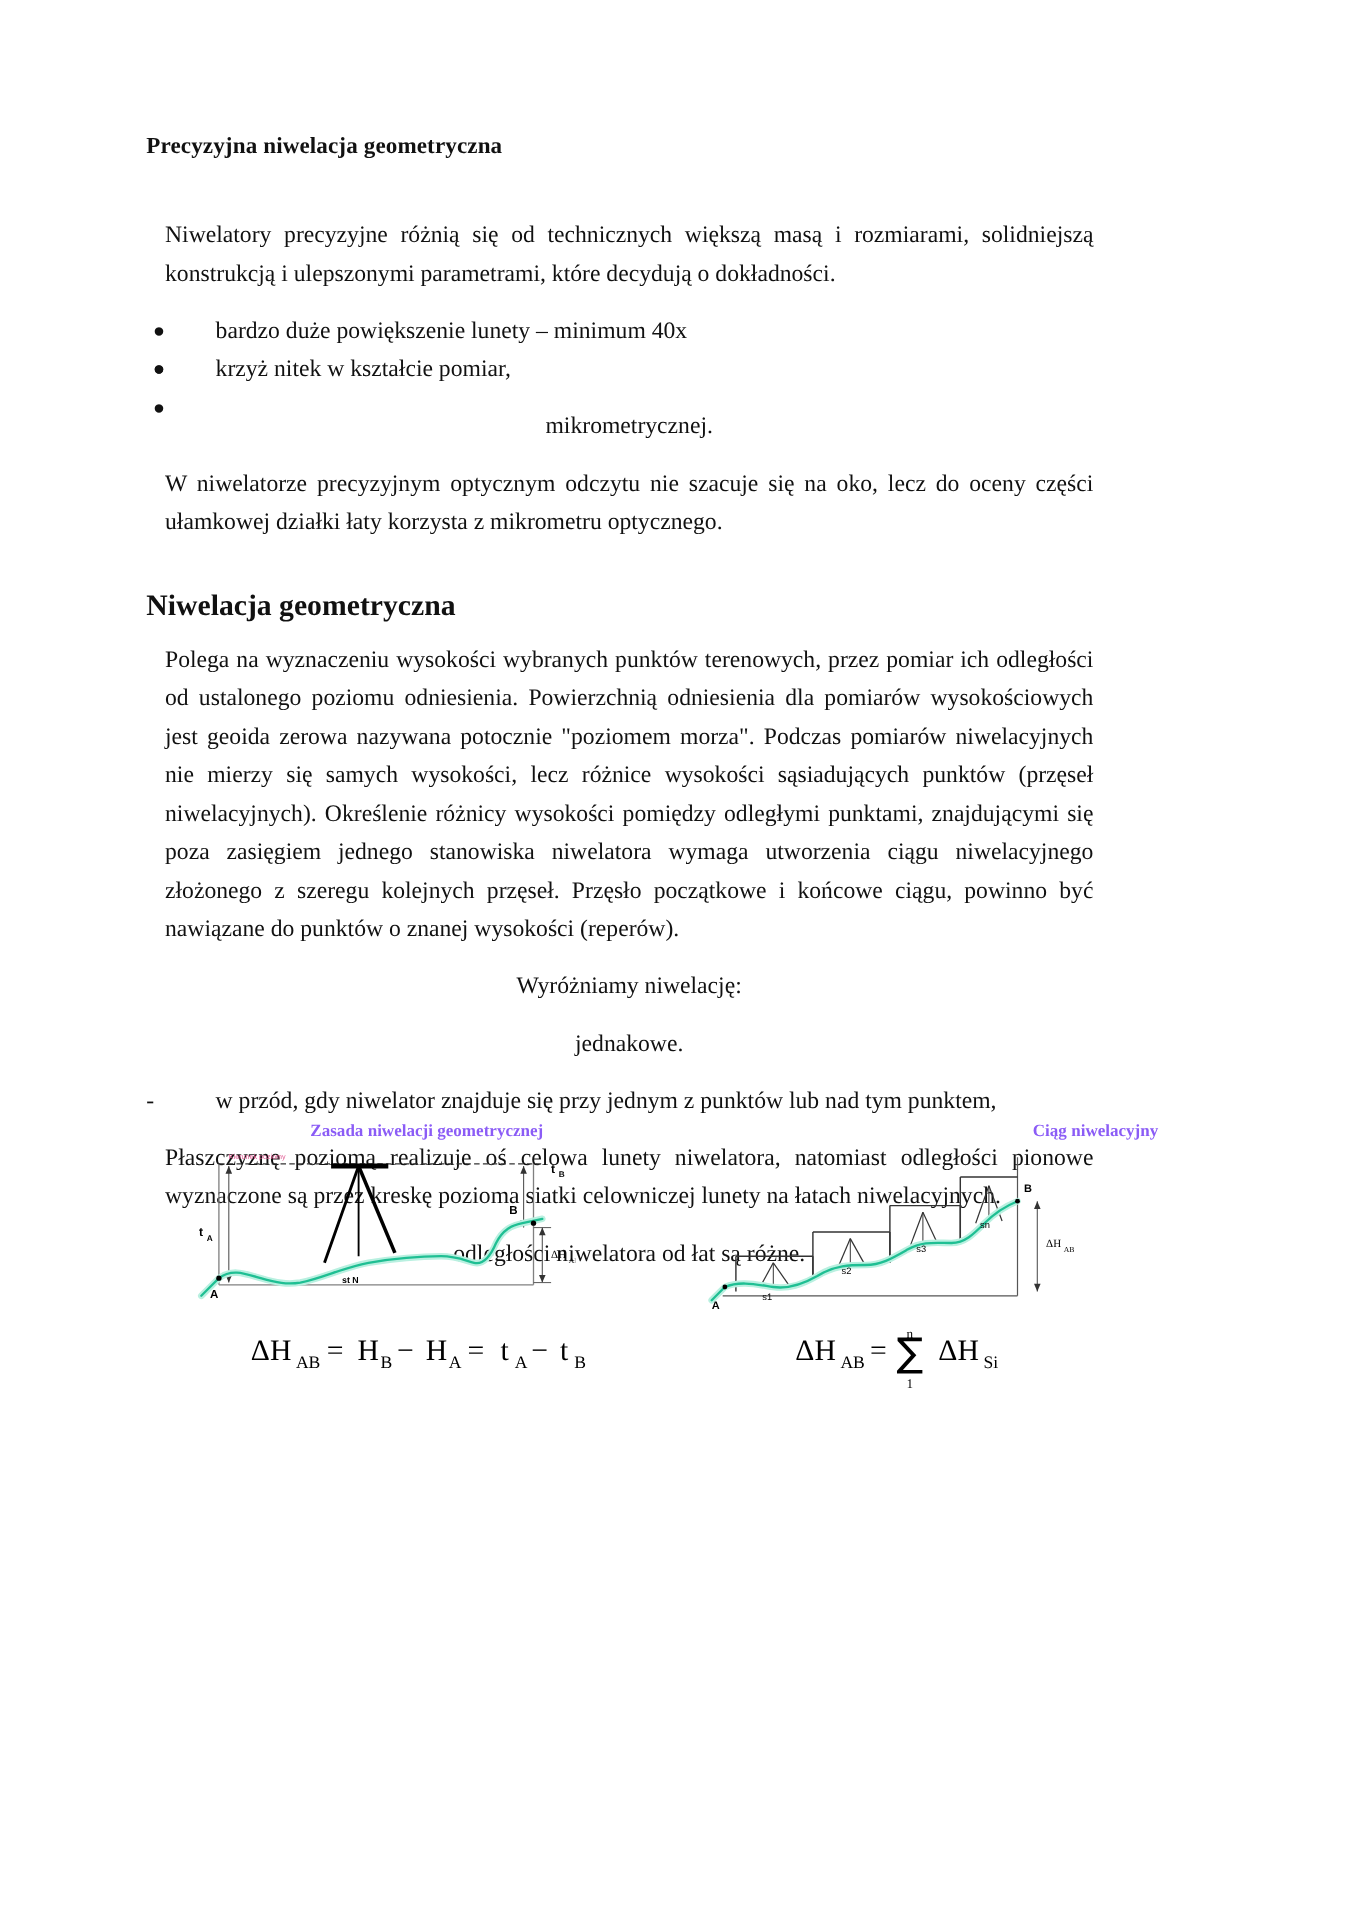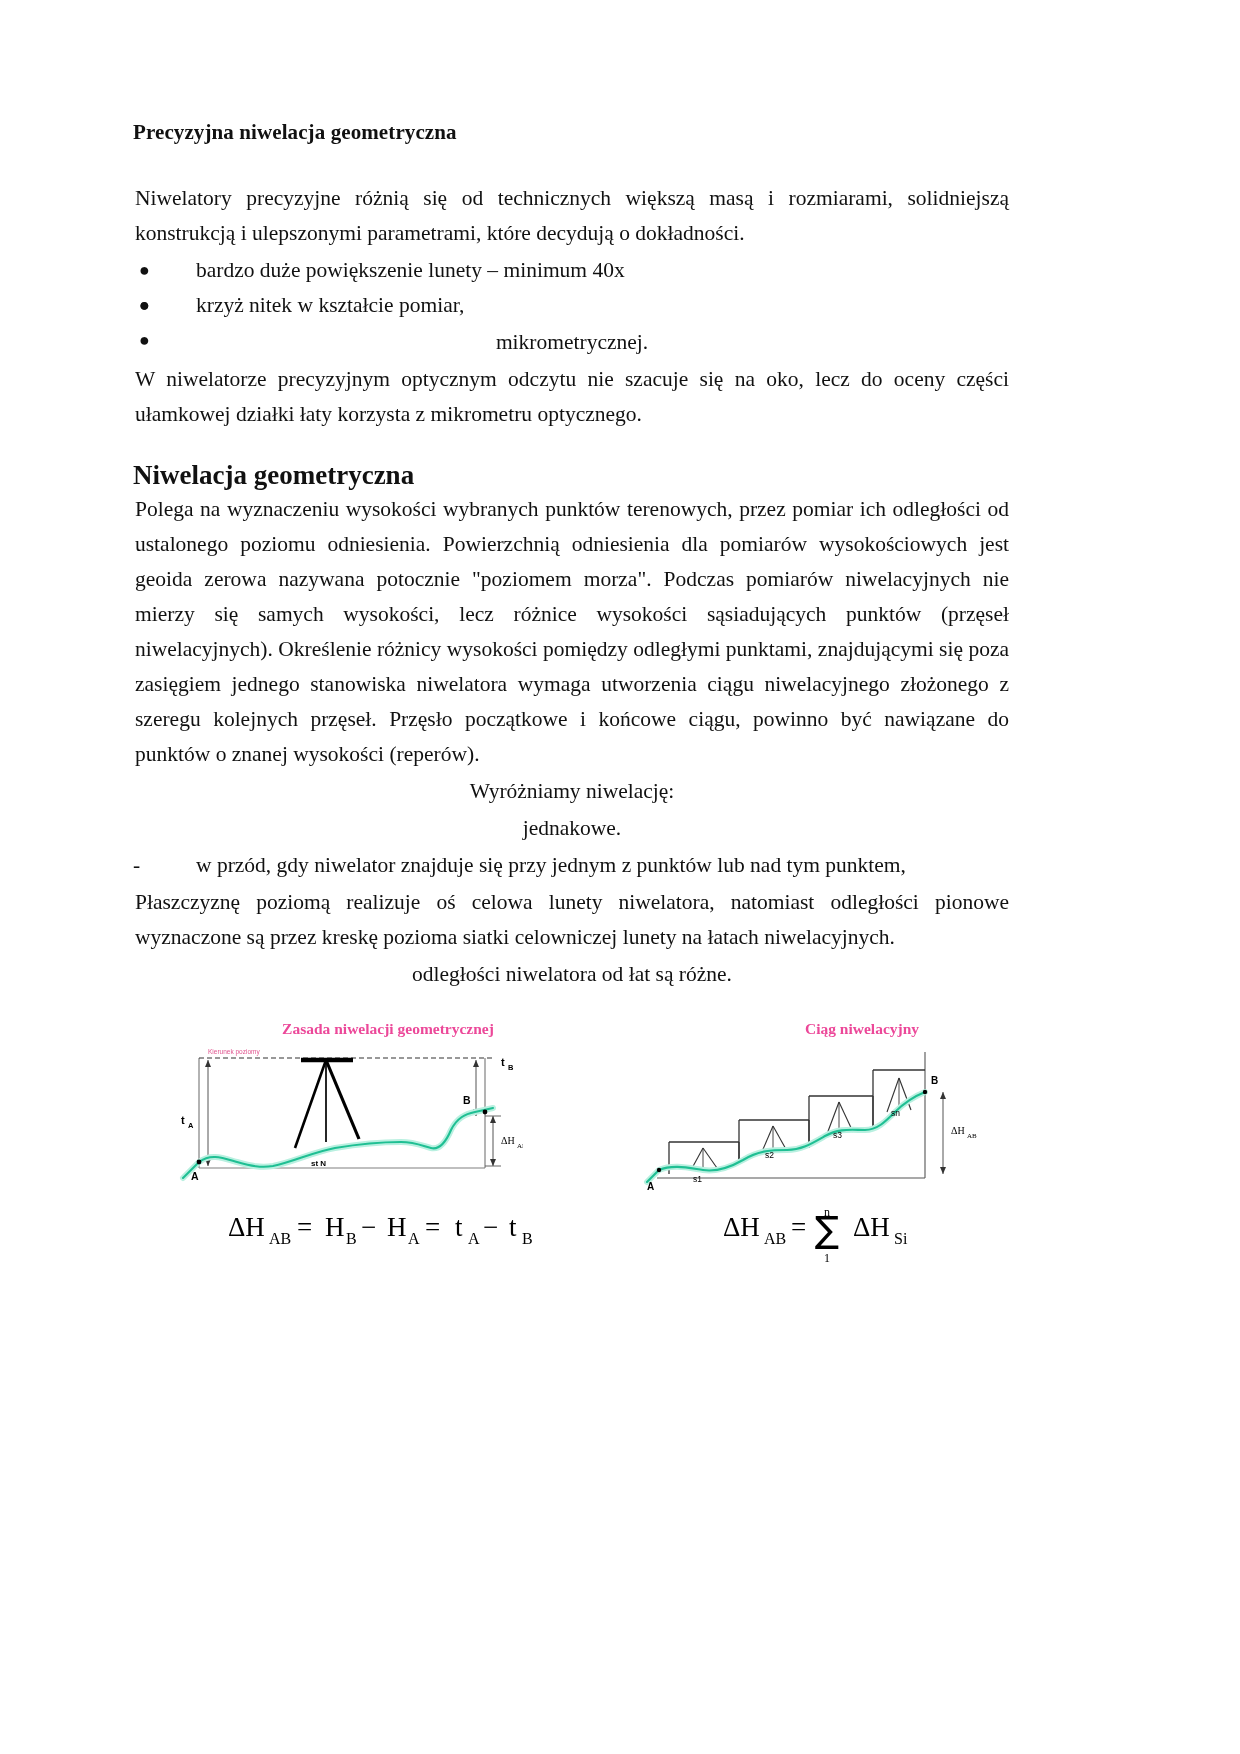--- a/index.html
+++ b/index.html
@@ -34,21 +34,21 @@
     margin: 0 0 0 0;
     letter-spacing: 0.1px;
     font-family: "Liberation Serif", "DejaVu Serif", serif;
   }
   .spacer-lg { height: 34px; }
   .spacer-md { height: 26px; }
 
   p.para {
     font-size: 21.5px;
     line-height: 35px;
-    margin: 2px;
+    margin: 17px;
     text-align: justify;
     text-justify: inter-word;
     hyphens: none;
   }
   p.para.nojust { text-align: center; }
 
   ul.bullets {
     list-style: none;
     margin: 0;
     padding: 0;
@@ -95,29 +95,29 @@
     height: 300px;
   }
   .fig {
     position: absolute;
     top: 0;
   }
   .fig-left { left: 30px; width: 420px; }
   .fig-right { left: 500px; width: 420px; }
 
   .fig-caption {
-    color: #ec4899;
+    color: #8b5cf6;
     font-weight: bold;
     font-size: 15.5px;
     font-family: "Liberation Serif", "DejaVu Serif", serif;
     text-align: center;
     margin: 0;
   }
   .fig-caption.left-cap { margin-left: 30px; }
-  .fig-caption.right-cap { margin-left: 38px; }
+  .fig-caption.right-cap { margin-left: 38px; text-align: right; }
 
   .fig-svg { display: block; }
 
   .formula {
     font-family: "Liberation Serif", "DejaVu Serif", serif;
     text-align: center;
     margin-top: 2px;
   }
 </style>
 </head>

